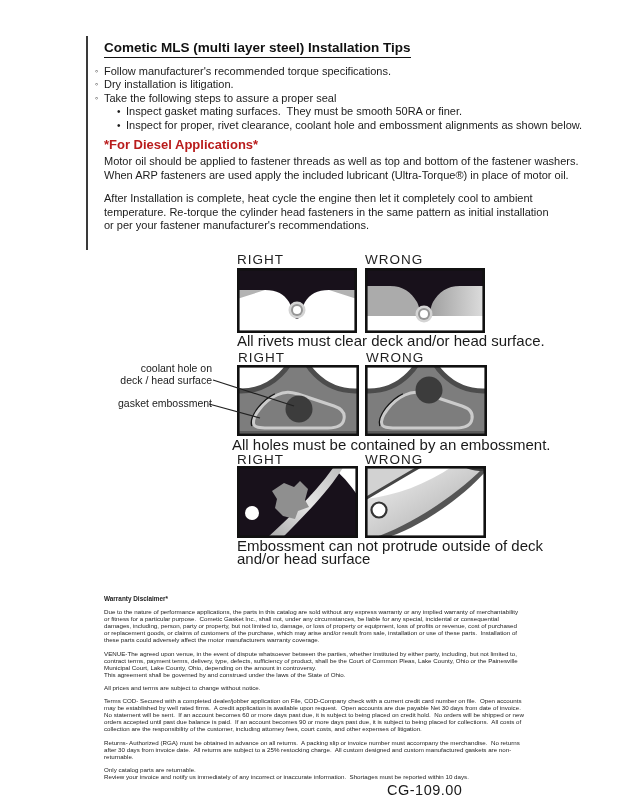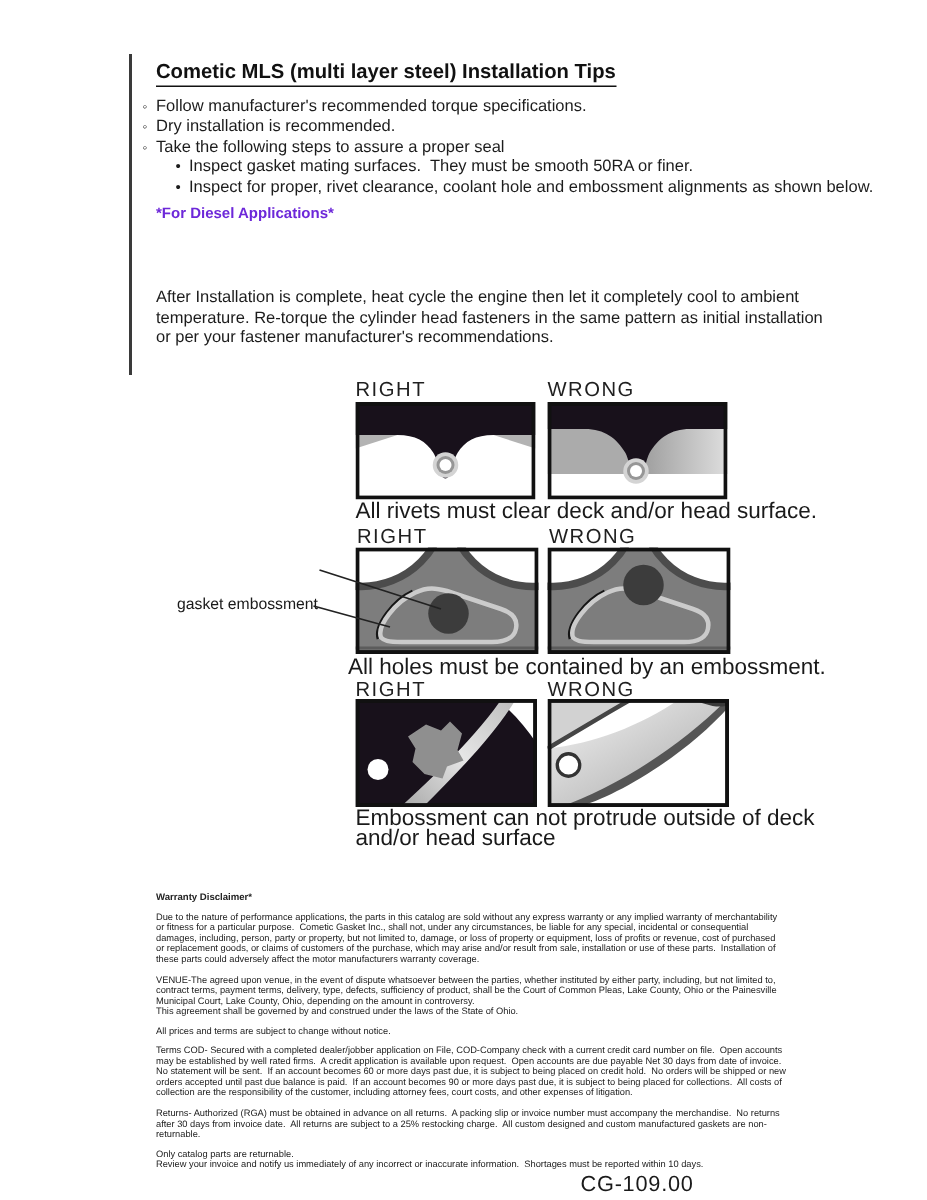--- a/index.html
+++ b/index.html
@@ -11,21 +11,21 @@
   .title{
     position:absolute;left:104px;top:17px;font-size:13.5px;font-weight:bold;color:#111;
     border-bottom:1.8px solid #111;padding-bottom:2px;white-space:nowrap;
   }
   .bullets{position:absolute;left:95px;top:42px;width:505px;font-size:11px;line-height:13.4px;}
   .brow{display:flex;}
   .brow.lvl2{padding-left:22px;}
   .bmark{width:9px;flex:0 0 9px;font-size:9px;line-height:13.4px;}
   .brow.lvl2 .bmark{font-size:10px;}
   .btext{white-space:pre-wrap;}
-  .h2{position:absolute;left:104px;top:114px;font-size:10px;font-weight:bold;color:#6d28d9;}
+  .h2{position:absolute;left:104px;top:114px;font-size:13px;font-weight:bold;color:#b91c1c;}
   .para{position:absolute;left:104px;width:480px;font-size:11px;line-height:13.6px;white-space:pre-line;}
   .p1{top:132px;} .p2{top:169px;} .p3{top:217px;}
   .figlabel{position:absolute;width:120px;font-size:13.5px;letter-spacing:1px;color:#1f1f1f;}
   .panel{position:absolute;}
   .caption{position:absolute;font-size:15px;color:#1a1a1a;line-height:12.5px;white-space:pre-line;}
   .callout{position:absolute;left:95px;width:117px;text-align:right;font-size:10.5px;line-height:11.5px;color:#1a1a1a;white-space:pre-line;}
   .leaders{position:absolute;left:0;top:330px;pointer-events:none;}
   .legal{position:absolute;left:104px;top:572px;width:420px;font-size:6.2px;line-height:7.1px;color:#222;}
   .legal .lh{font-weight:bold;margin:0 0 6px 0;font-size:6.4px;}
   .legal p{margin:0 0 6px 0;white-space:pre-wrap;}
@@ -39,37 +39,39 @@
 
   <div class="title">Cometic MLS (multi layer steel) Installation Tips</div>
 
   <div class="bullets">
     <div class="brow">
       <span class="bmark">◦</span>
       <span class="btext">Follow manufacturer's recommended torque specifications.</span>
     </div>
     <div class="brow">
       <span class="bmark">◦</span>
-      <span class="btext">Dry installation is recommended.</span>
+      <span class="btext">Dry installation is litigation.</span>
     </div>
     <div class="brow">
       <span class="bmark">◦</span>
       <span class="btext">Take the following steps to assure a proper seal</span>
     </div>
     <div class="brow lvl2">
       <span class="bmark">•</span>
       <span class="btext">Inspect gasket mating surfaces.  They must be smooth 50RA or finer.</span>
     </div>
     <div class="brow lvl2">
       <span class="bmark">•</span>
       <span class="btext">Inspect for proper, rivet clearance, coolant hole and embossment alignments as shown below.</span>
     </div>
   </div>
 
   <div class="h2">*For Diesel Applications*</div>
+  <div class="para p1">Motor oil should be applied to fastener threads as well as top and bottom of the fastener washers.
+When ARP fasteners are used apply the included lubricant (Ultra-Torque®) in place of motor oil.</div>
   <div class="para p2">After Installation is complete, heat cycle the engine then let it completely cool to ambient
 temperature. Re-torque the cylinder head fasteners in the same pattern as initial installation
 or per your fastener manufacturer's recommendations.</div>
 
   <div class="figlabel" style="left:237px;top:229px;">RIGHT</div>
   <div class="figlabel" style="left:365px;top:229px;">WRONG</div>
 
   <svg class="panel" style="left:237px;top:245px;" width="120" height="65" viewBox="0 0 120 65">
     <rect x="0" y="0" width="120" height="65" fill="#ffffff"></rect>
     <polygon points="0,22 28,22 0,31" fill="#b3b3b3"></polygon>
@@ -96,20 +98,22 @@
     <circle cx="59" cy="46" r="6" fill="#969696"></circle>
     <circle cx="59" cy="46" r="4" fill="#ffffff"></circle>
     <rect x="1.3" y="1.3" width="117.4" height="62.4" fill="none" stroke="#111111" stroke-width="2.6"></rect>
   </svg>
 
   <div class="caption" style="left:237px;top:312px;">All rivets must clear deck and/or head surface.</div>
 
   <div class="figlabel" style="left:238px;top:327px;">RIGHT</div>
   <div class="figlabel" style="left:366px;top:327px;">WRONG</div>
 
+  <div class="callout" style="top:340px;">coolant hole on
+deck / head surface</div>
   <div class="callout" style="top:375px;">gasket embossment</div>
 
   <svg class="panel" style="left:237px;top:342px;" width="122" height="71" viewBox="0 0 122 71">
     <rect x="0" y="0" width="122" height="71" fill="#7d7d7d"></rect>
     <circle cx="4" cy="-30" r="56" fill="#ffffff" stroke="#4c4c4c" stroke-width="5"></circle>
     <circle cx="118" cy="-30" r="56" fill="#ffffff" stroke="#4c4c4c" stroke-width="5"></circle>
     <path d="M15,61 C12,52 25,35 38,29" fill="none" stroke="#161616" stroke-width="1.8"></path>
     <path d="M17,60 C14,52 27,36 40,30 C48,26 54,27 61,29 L97,41 C106,44 108,49 107,54 C106,60 100,63 91,63 L31,63 C21,63 19,62 17,60 Z" fill="none" stroke="#cbcbcb" stroke-width="3"></path>
     <circle cx="62" cy="44" r="13.5" fill="#3c3c3c"></circle>
     <rect x="0" y="66" width="122" height="2" fill="#5c5c5c"></rect>

